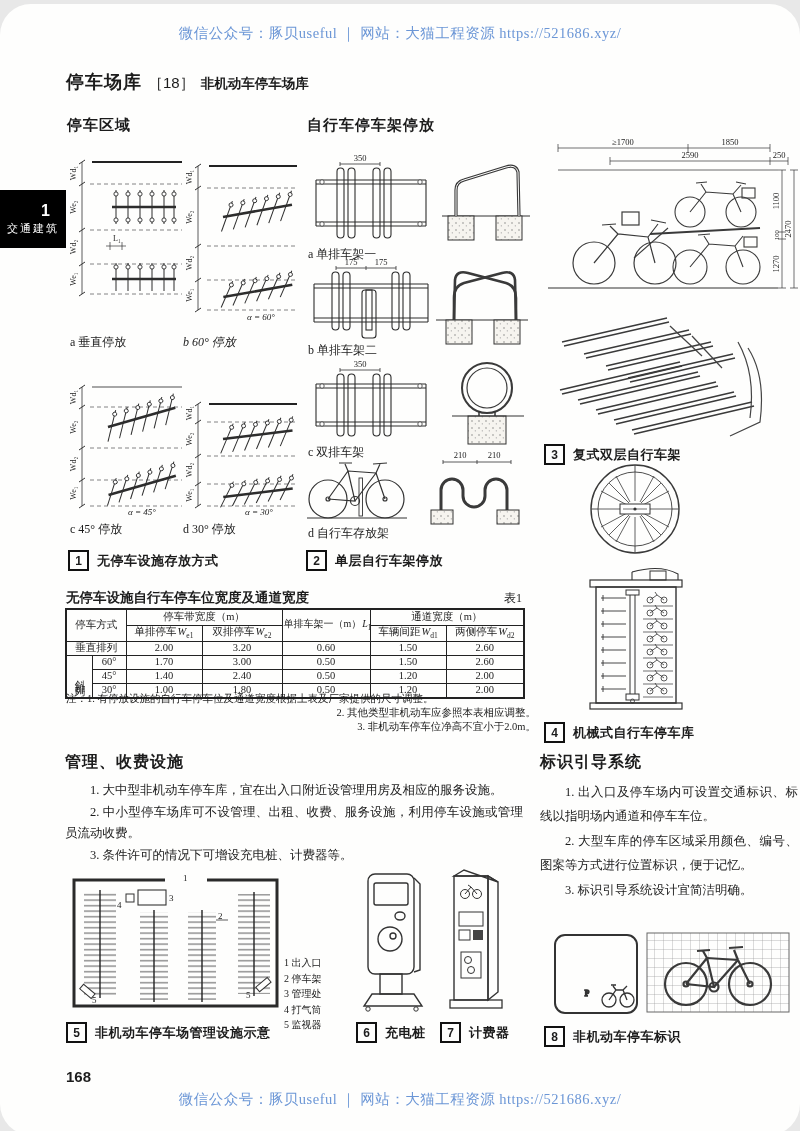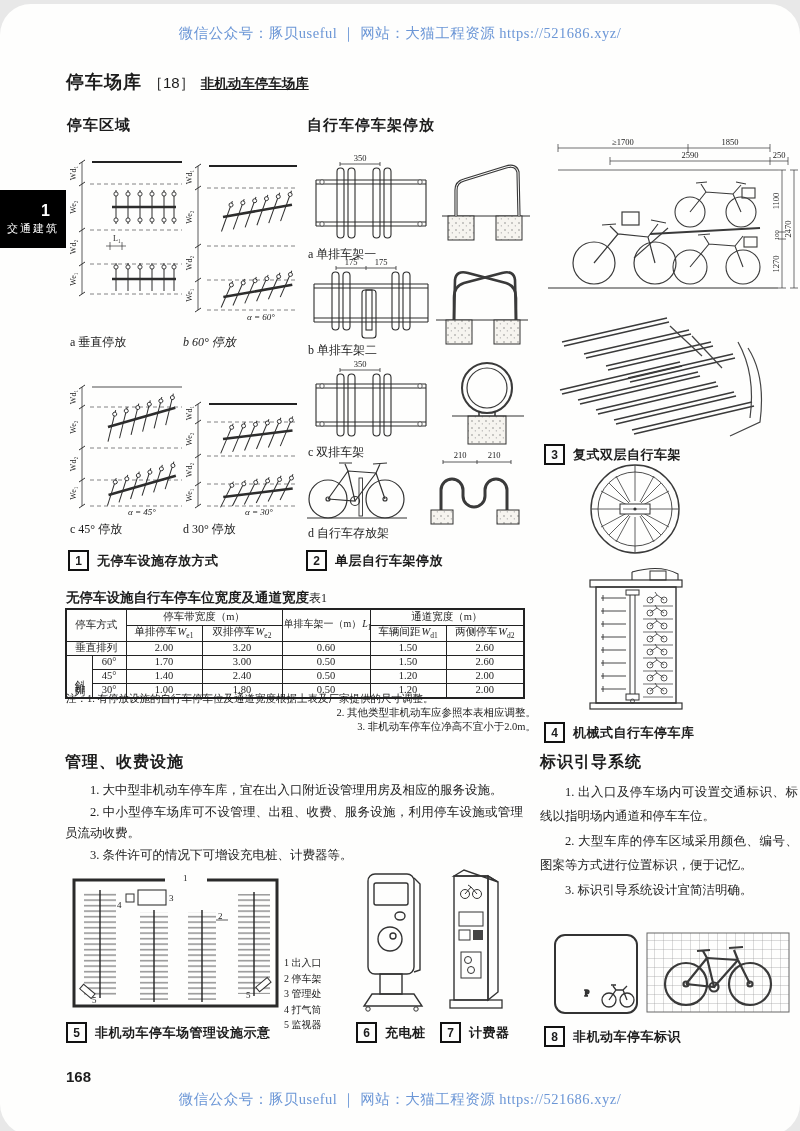--- a/index.html
+++ b/index.html
@@ -4,33 +4,33 @@
 <style>
   html,body{margin:0;padding:0;background:#e8e8e8;}
   .page{position:relative;width:800px;height:1131px;margin:4px auto;background:#fefefd;
         font-family:"Liberation Serif","DejaVu Serif",serif;color:#1c1c1c;overflow:hidden;border-radius:31px;}
   .abs{position:absolute;}
   .wm{width:800px;text-align:center;color:#6b96d6;font-size:14.5px;letter-spacing:.5px;
       font-family:"Liberation Serif","DejaVu Serif",serif;}
   .titlebar{display:flex;align-items:baseline;gap:6px;}
   .t-main{font:bold 18px "Liberation Sans","DejaVu Sans",sans-serif;letter-spacing:1px;}
   .t-br{font:15px "Liberation Sans","DejaVu Sans",sans-serif;}
-  .t-sub{font:bold 13.5px "Liberation Sans","DejaVu Sans",sans-serif;text-decoration:underline;}
+  .t-sub{font:bold 13.5px "Liberation Sans","DejaVu Sans",sans-serif;}
   .h1{font:bold 15px "Liberation Sans","DejaVu Sans",sans-serif;letter-spacing:1px;}
   .h2{font:bold 16px "Liberation Sans","DejaVu Sans",sans-serif;letter-spacing:1px;}
   .tab{background:#000;color:#fff;width:66px;height:58px;display:flex;flex-direction:column;
        justify-content:center;}
   .tab .n{font:bold 16px "Liberation Sans",sans-serif;text-align:right;padding-right:16px;line-height:1.1;}
   .tab .l{font:11px "Liberation Sans",sans-serif;text-align:center;letter-spacing:2px;margin-top:2px;}
   .flabel{font:12px "Liberation Serif",serif;}
   .figcap{display:flex;align-items:center;gap:8px;}
   .figcap .nbox{width:17px;height:17px;border:2px solid #111;display:flex;align-items:center;
        justify-content:center;font:bold 12px "Liberation Sans",sans-serif;flex:0 0 auto;}
   .figcap .ctext{font:bold 13px "Liberation Sans","DejaVu Sans",sans-serif;letter-spacing:.5px;text-align:right;}
-  .tbl-titlebar{width:456px;display:flex;align-items:baseline;}
+  .tbl-titlebar{width:456px;display:flex;justify-content:space-between;align-items:baseline;}
   .tbl-title{font:bold 13.5px "Liberation Sans","DejaVu Sans",sans-serif;}
   .tbl-tag{font:12px "Liberation Serif",serif;}
   table.tbl{border-collapse:collapse;table-layout:fixed;width:458px;font:10.5px "Liberation Serif",serif;}
   table.tbl th,table.tbl td{border:1px solid #222;text-align:center;padding:0 1px;font-weight:normal;
         height:13px;line-height:1.15;overflow:hidden;}
   table.tbl tr.hdr th{height:15px;}
   table.tbl{border:2px solid #222;}
   .sym{font-style:italic;margin-left:1px;}
   table.tbl sub{font-size:7.5px;}
   .vert{writing-mode:vertical-rl;text-orientation:upright;letter-spacing:3px;margin:0 auto;line-height:1;}

